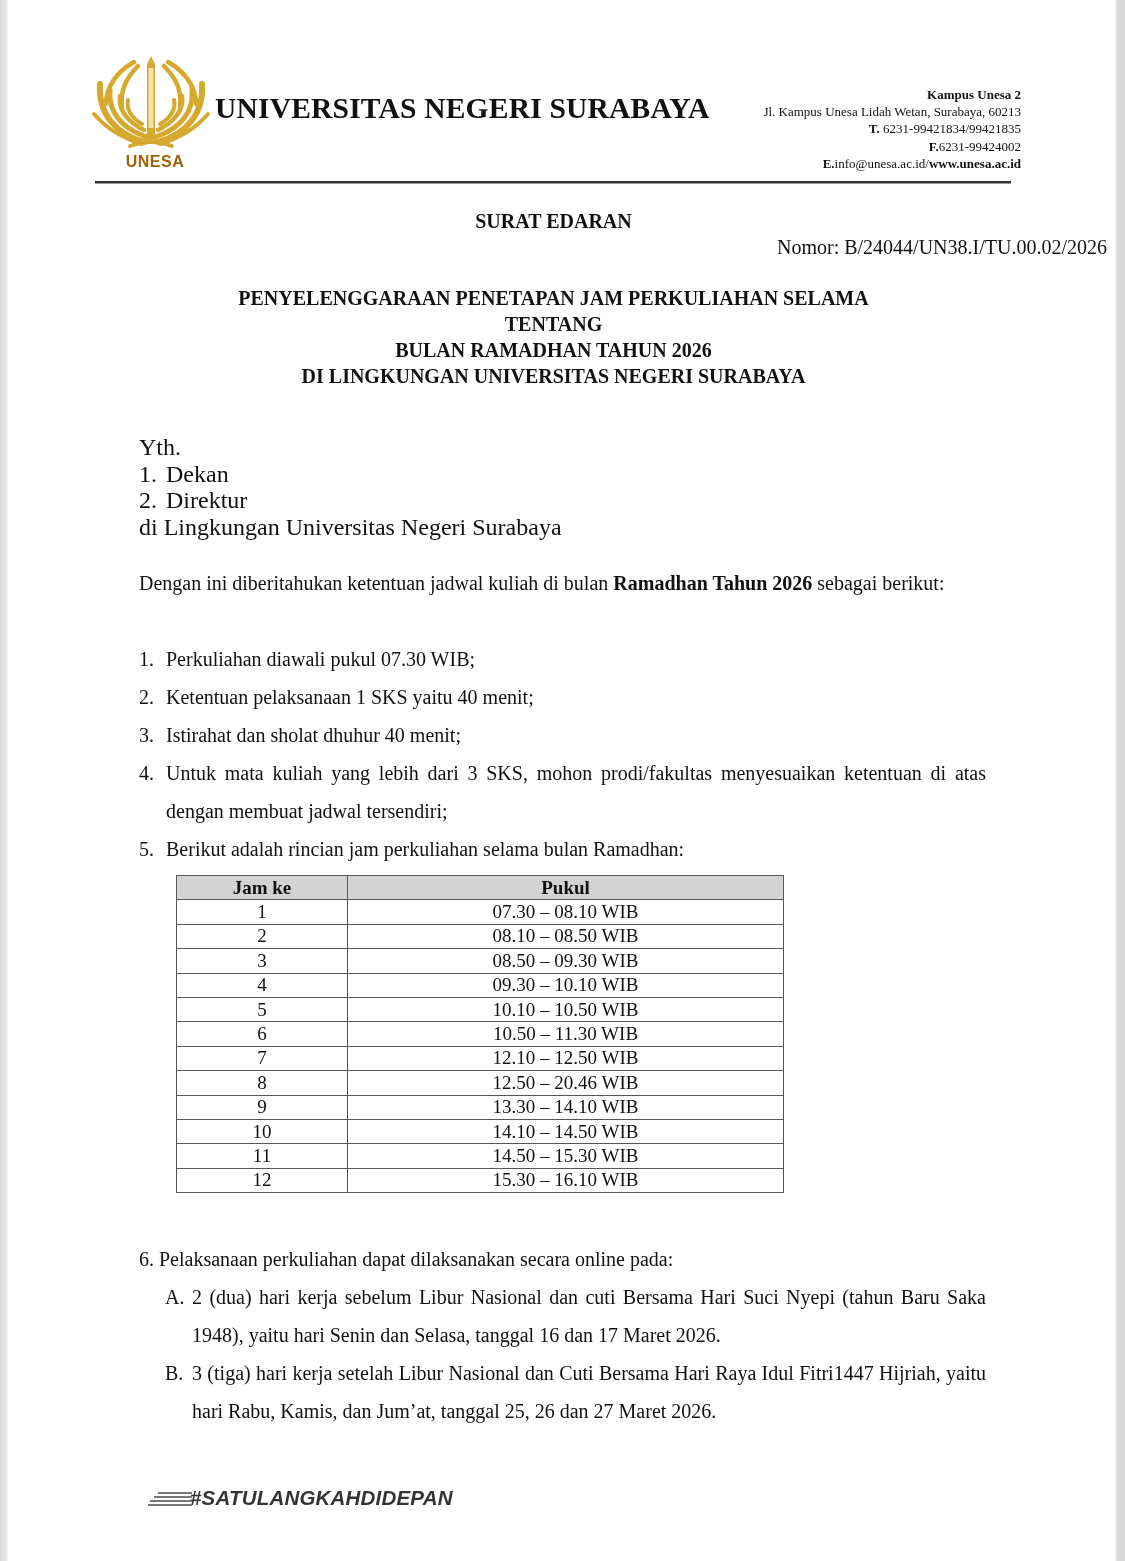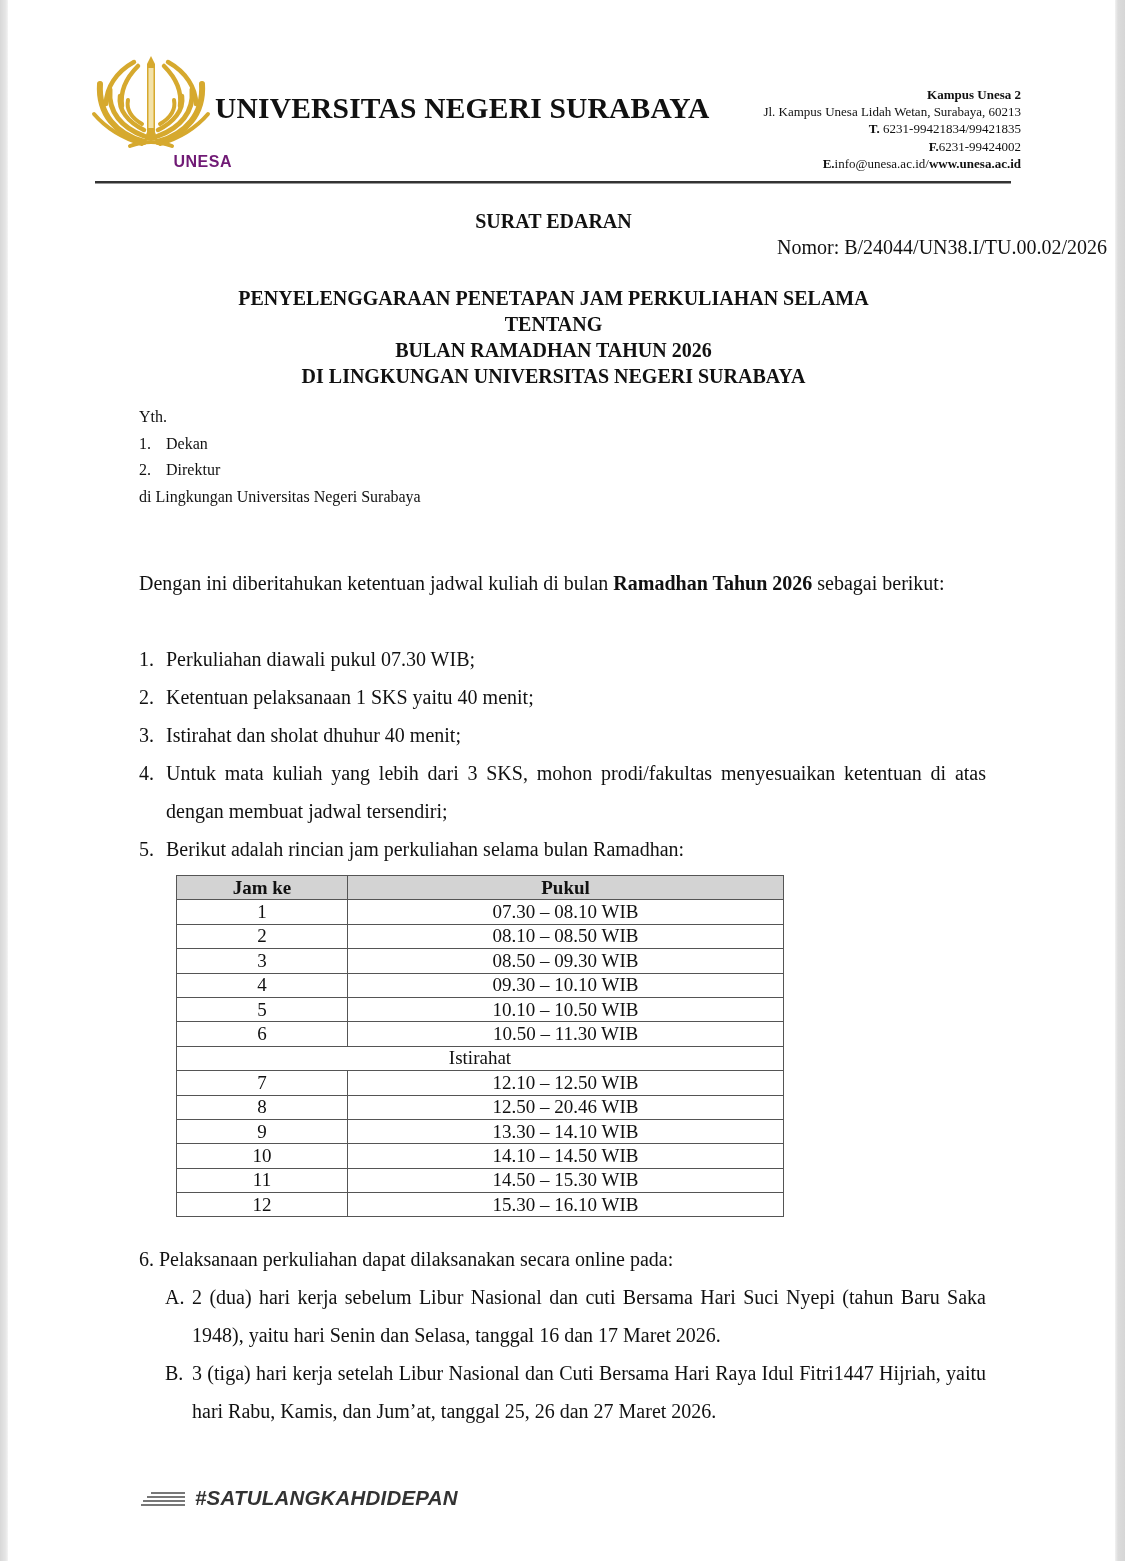--- a/index.html
+++ b/index.html
@@ -7,41 +7,41 @@
   body { position: relative; font-family: "Liberation Serif", "DejaVu Serif", serif; color: #111; }
 
   .edge-left { position: absolute; left: 0; top: 0; width: 8px; height: 1561px;
     background: linear-gradient(to right, #d8d8d8, #e6e6e6 70%, #f4f4f4); }
   .edge-right { position: absolute; right: 0; top: 0; width: 10px; height: 1561px;
     background: linear-gradient(to right, #f2f2f2, #dcdcdc 30%, #d6d6d6); }
 
   
   .logo { position: absolute; left: 86px; top: 54px; width: 130px; height: 120px; }
   .logo svg { width: 130px; height: 100px; display: block; }
-  .logo-text { position: absolute; left: 16px; top: 99px; width: 130px; text-align: right;
+  .logo-text { position: absolute; left: 4px; top: 99px; width: 130px; text-align: center;
     font-family: "Liberation Sans", "DejaVu Sans", sans-serif; font-weight: bold;
-    font-size: 16px; letter-spacing: 0.5px; color: #701a75; }
+    font-size: 16px; letter-spacing: 0.5px; color: #a16207; }
 
   .univ-name { position: absolute; left: 215px; top: 92px; font-size: 29.5px; font-weight: bold;
     letter-spacing: 0.2px; white-space: nowrap; }
 
   .contact { position: absolute; right: 104px; top: 86px; text-align: right; font-size: 13px;
     line-height: 17.2px; white-space: nowrap; color: #111; }
   .contact .b { font-weight: bold; }
 
   .header-rule { position: absolute; left: 95px; top: 181px; width: 916px; height: 2px;
     background: #333; box-shadow: 0 1px 0 #999; }
 
   
   .title-block { position: absolute; left: 0; width: 1107px; text-align: center; }
   .t-bold { font-weight: bold; font-size: 20px; line-height: 26px; }
   .t-normal { font-size: 20px; line-height: 26px; text-align: right; }
 
   
-  .addr { position: absolute; left: 139px; top: 404px; font-size: 16px; line-height: 26.5px; }
+  .addr { position: absolute; left: 139px; top: 434px; font-size: 24px; line-height: 26.5px; }
   .addr .num { display: inline-block; width: 27px; }
 
   .intro { position: absolute; left: 139px; top: 564px; width: 847px; font-size: 20px; line-height: 38px;
     text-align: justify; text-align-last: left; }
 
   .list { position: absolute; left: 139px; width: 847px; font-size: 20px; line-height: 38px; }
   .list .item { display: flex; }
   .list .n { width: 27px; flex: none; }
   .list .txt { flex: 1; text-align: justify; text-align-last: left; }
 
@@ -54,21 +54,21 @@
   .sched .c1 { width: 171px; }
 
   
   .item6 { position: absolute; left: 139px; top: 1240px; font-size: 20px; line-height: 38px; text-align: right; }
   .sub { position: absolute; left: 165px; width: 821px; font-size: 20px; line-height: 38px; }
   .sub .item { display: flex; }
   .sub .n { width: 27px; flex: none; }
   .sub .txt { flex: 1; text-align: justify; text-align-last: left; }
 
   
-  .slogan { position: absolute; left: 141px; top: 1486px; height: 24px; display: flex; align-items: center; gap: 12px; }
+  .slogan { position: absolute; left: 148px; top: 1486px; height: 24px; display: flex; align-items: center; }
   .speed-lines { width: 44px; height: 14px; position: relative; }
   .speed-lines span { position: absolute; right: 0; height: 2px; background: #777; }
   .slogan-text { font-family: "Liberation Sans", "DejaVu Sans", sans-serif; font-weight: bold; font-style: italic;
     font-size: 20.5px; color: #333; letter-spacing: 0.2px; margin-left: -2px; }
 </style>
 </head>
 <body>
 
 <div class="edge-left"></div>
 <div class="edge-right"></div>
@@ -184,23 +184,20 @@
       </tr>
       <tr>
         <td class="c1">5</td>
         <td>10.10 – 10.50 WIB</td>
       </tr>
       <tr>
         <td class="c1">6</td>
         <td>10.50 – 11.30 WIB</td>
       </tr>
       <tr>
-        <td colspan="2">Istirahat</td>
-      </tr>
-      <tr>
         <td class="c1">7</td>
         <td>12.10 – 12.50 WIB</td>
       </tr>
       <tr>
         <td class="c1">8</td>
         <td>12.50 – 20.46 WIB</td>
       </tr>
       <tr>
         <td class="c1">9</td>
         <td>13.30 – 14.10 WIB</td>

